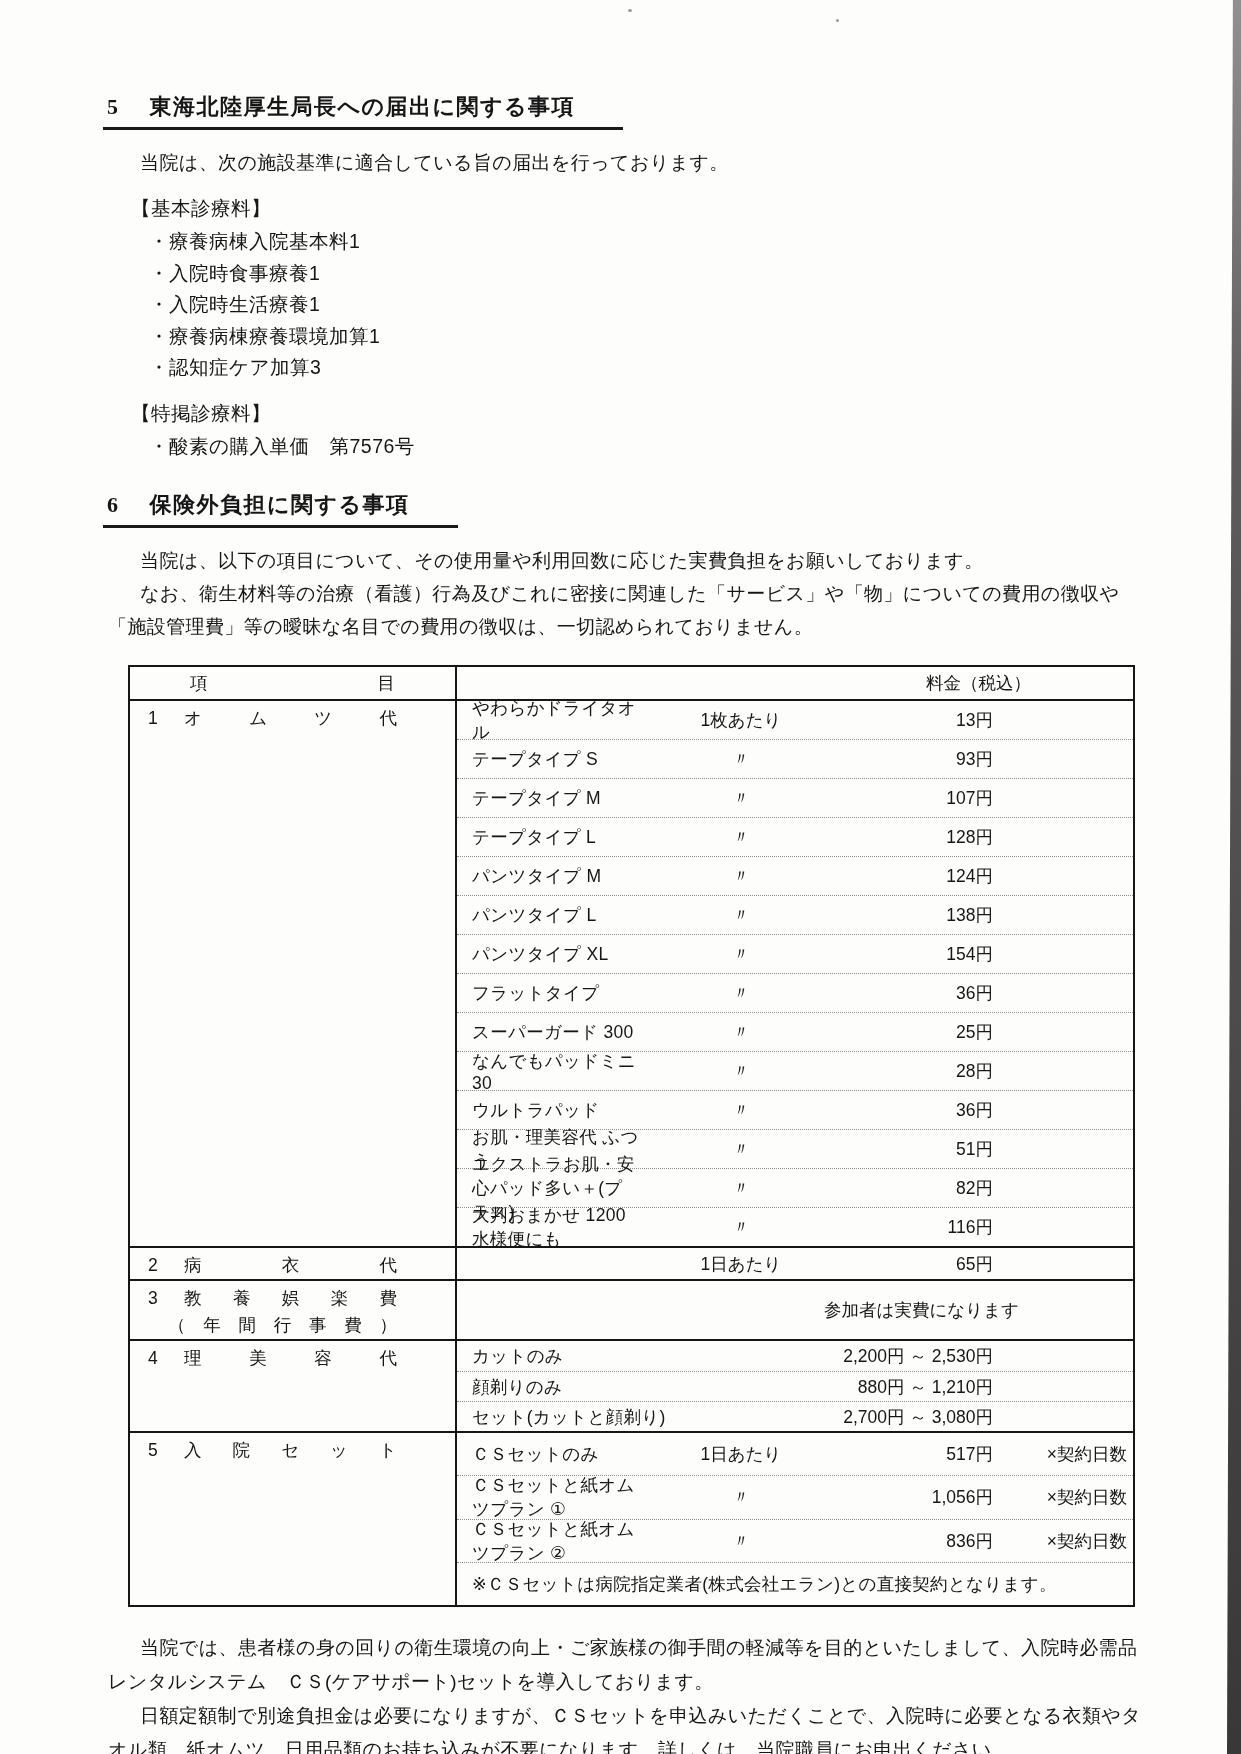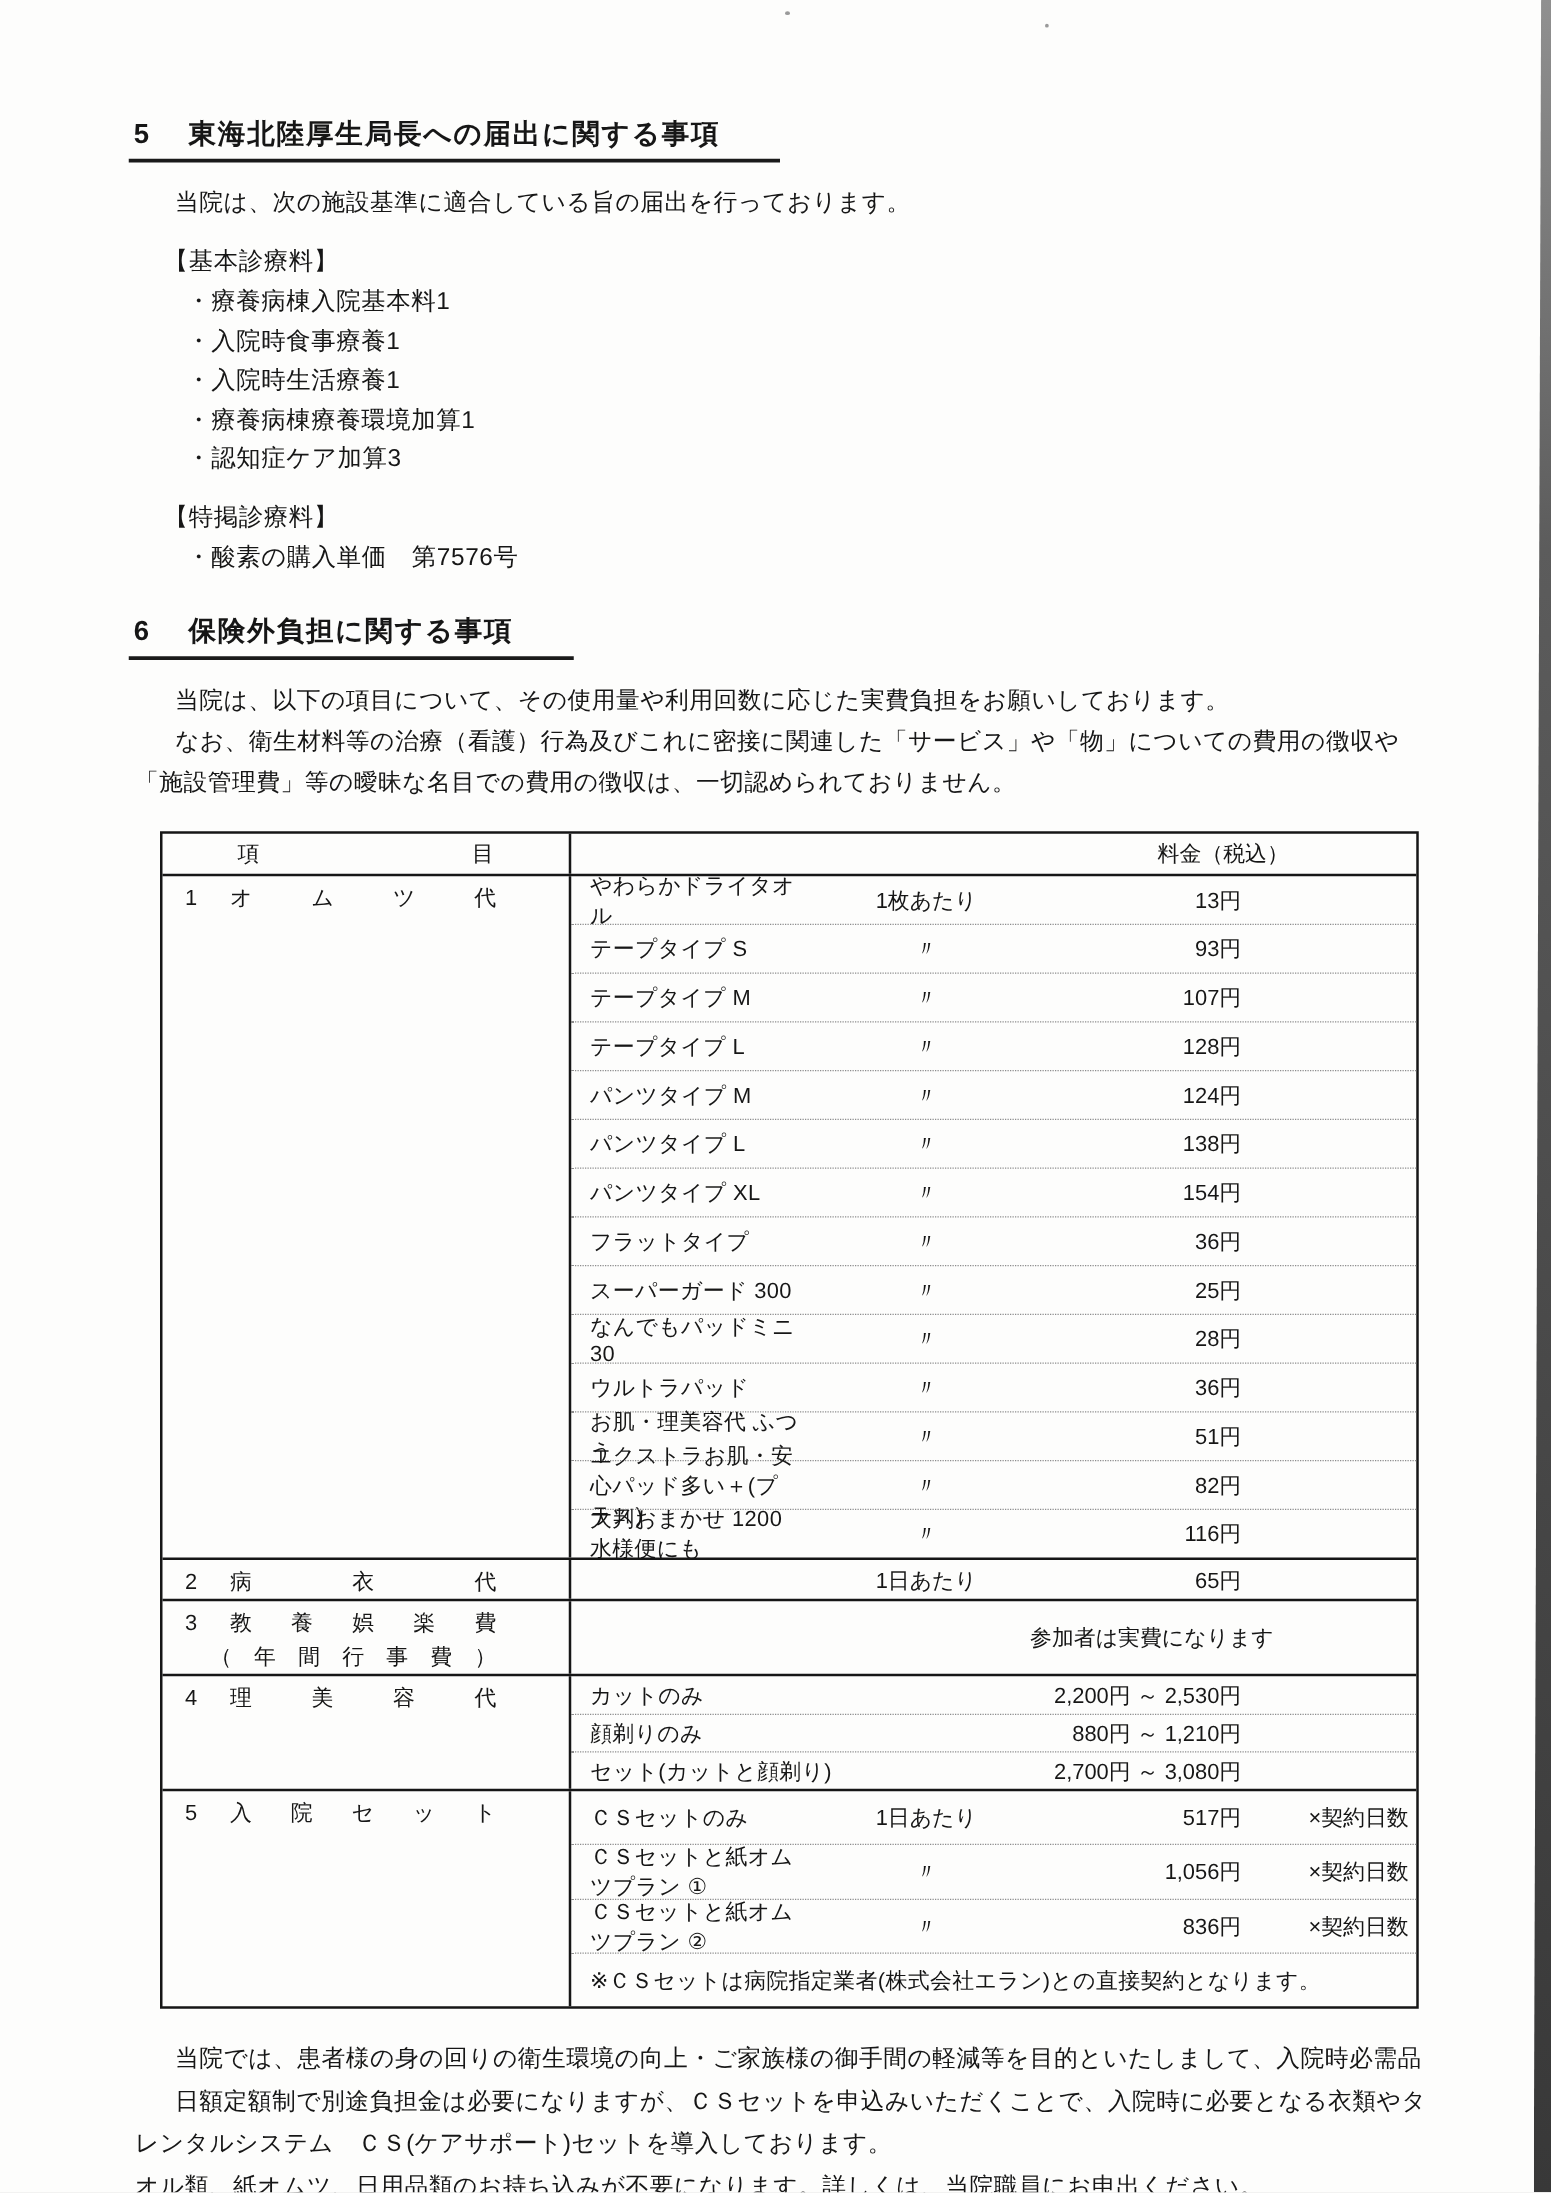--- a/index.html
+++ b/index.html
@@ -5,21 +5,21 @@
   * { margin:0; padding:0; box-sizing:border-box; }
   html,body { background:#e9e9e9; }
   body { font-family:"Liberation Sans","DejaVu Sans",sans-serif; }
   .page {
     position:relative; width:1241px; height:1754px; margin:0 auto;
     background:#fdfdfc; color:#161616; overflow:hidden;
   }
   .content { padding:92px 70px 0 103px; }
 
   
-  .sec-heading { margin-top:0; }
+  .sec-heading { margin-top:0;font-family:Liberation Serif, serif; }
   .sec-heading.second { margin-top:28px; }
   .h-underline {
     display:inline-block; border-bottom:3px solid #1a1a1a;
     padding:0 48px 5px 4px;
   }
   .h-num, .h-title { font-size:22px; font-weight:700; letter-spacing:1.5px; }
   .h-num { margin-right:30px; }
 
   
   .para { font-size:19px; line-height:33px; letter-spacing:0.4px; }
@@ -300,22 +300,22 @@
               <div class="irow irow-foot">
                 <span class="i-foot">※ＣＳセットは病院指定業者(株式会社エラン)との直接契約となります。</span>
               </div>
             </div>
           </div>
         </div>
     </div>
 
     <div class="closing">
       <div class="para indent">当院では、患者様の身の回りの衛生環境の向上・ご家族様の御手間の軽減等を目的といたしまして、入院時必需品</div>
+      <div class="para hang">レンタルシステム　ＣＳ(ケアサポート)セットを導入しております。</div>
       <div class="para indent">日額定額制で別途負担金は必要になりますが、ＣＳセットを申込みいただくことで、入院時に必要となる衣類やタ</div>
-      <div class="para hang">レンタルシステム　ＣＳ(ケアサポート)セットを導入しております。</div>
       <div class="para hang">オル類、紙オムツ、日用品類のお持ち込みが不要になります。詳しくは、当院職員にお申出ください。</div>
     </div>
 
   </div>
 
   <div class="scan-edge"></div>
   <div class="speck speck1"></div>
   <div class="speck speck2"></div>
 </div>
 

